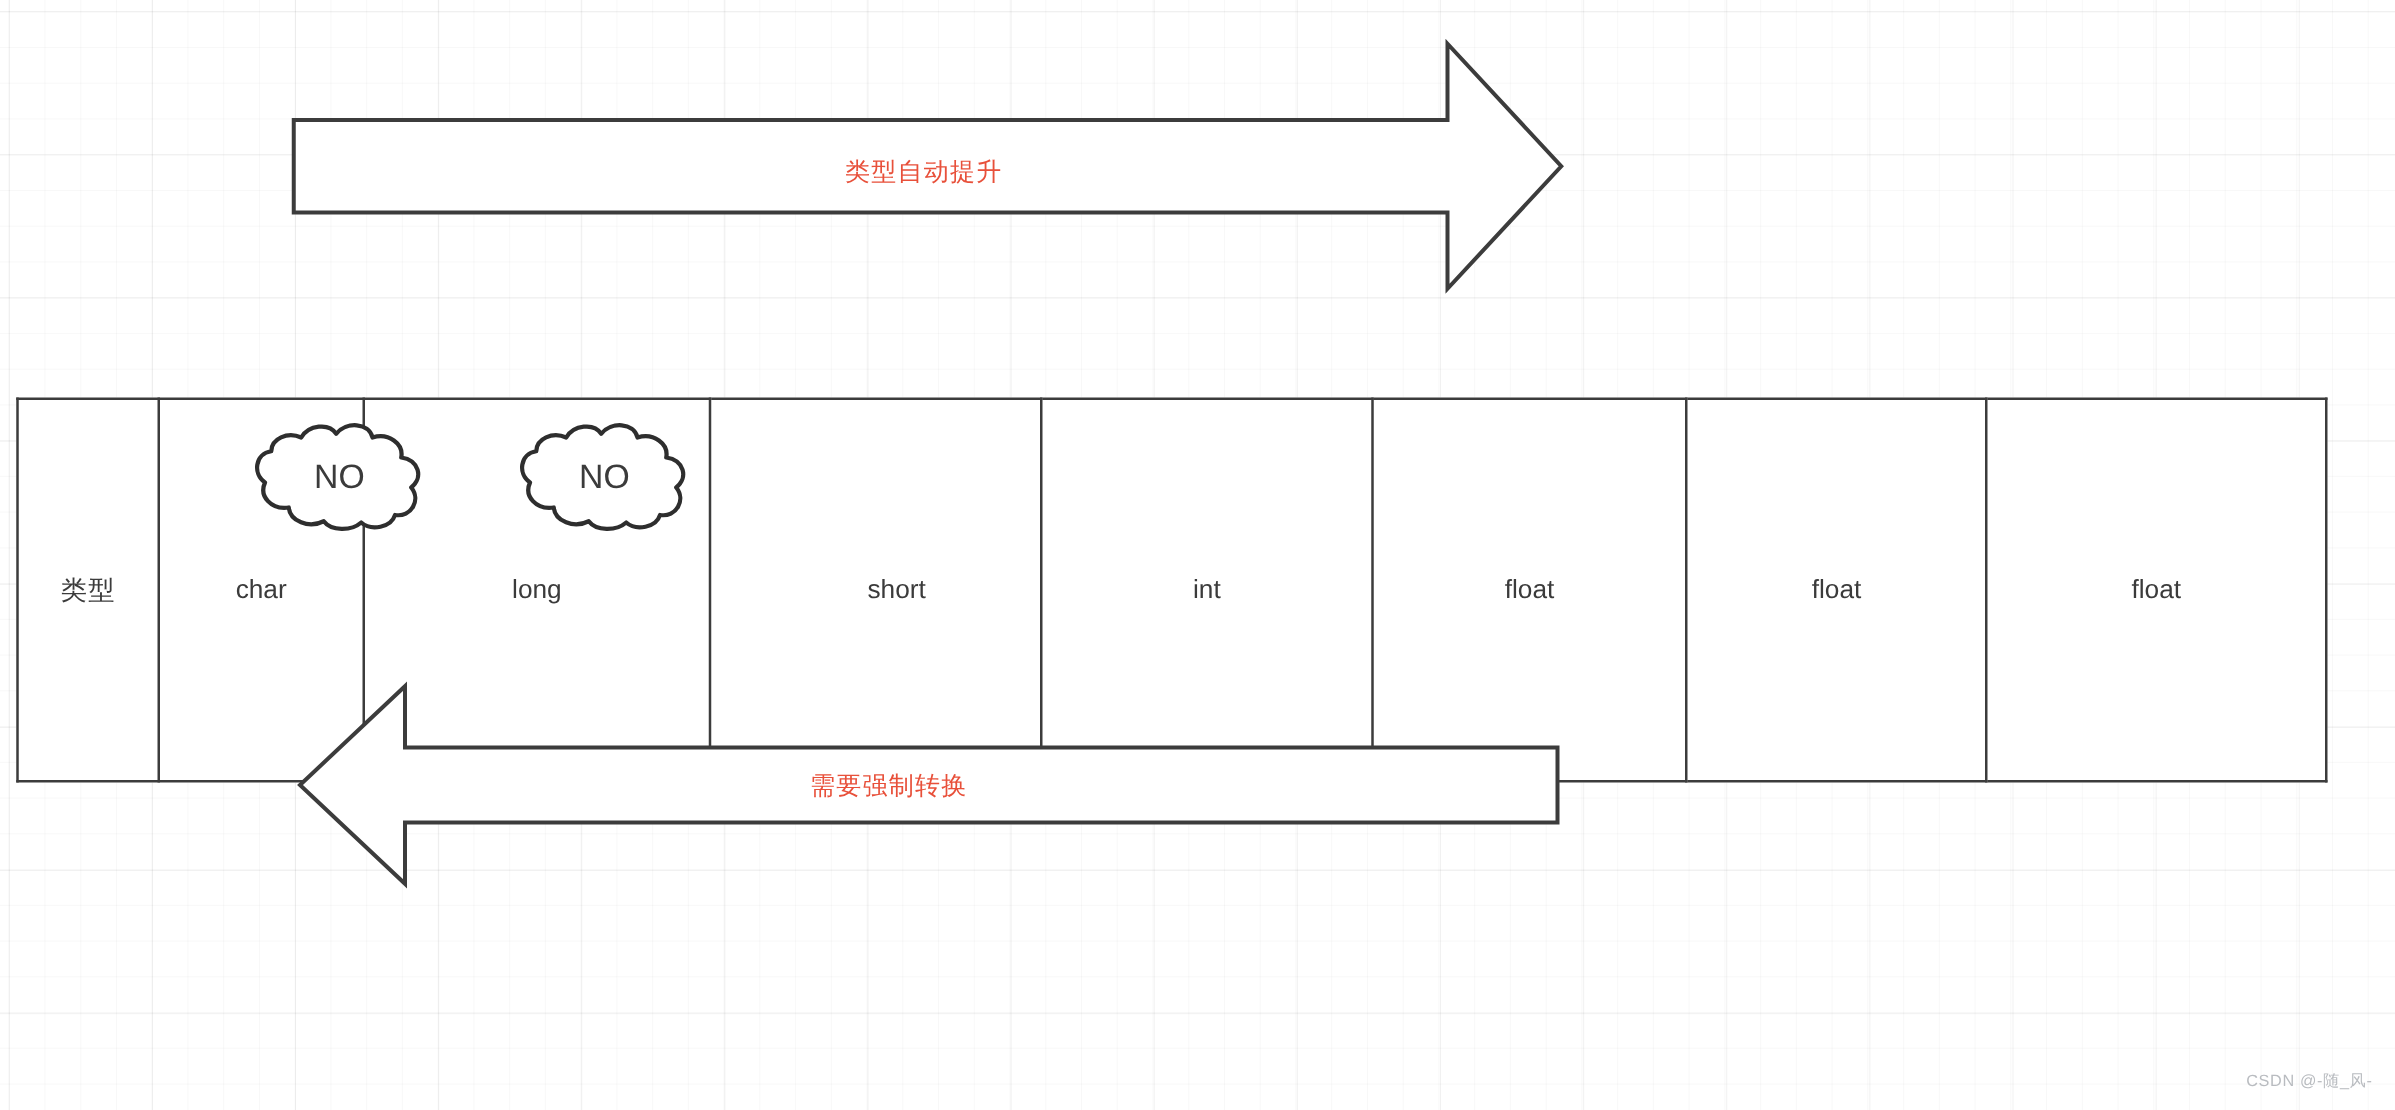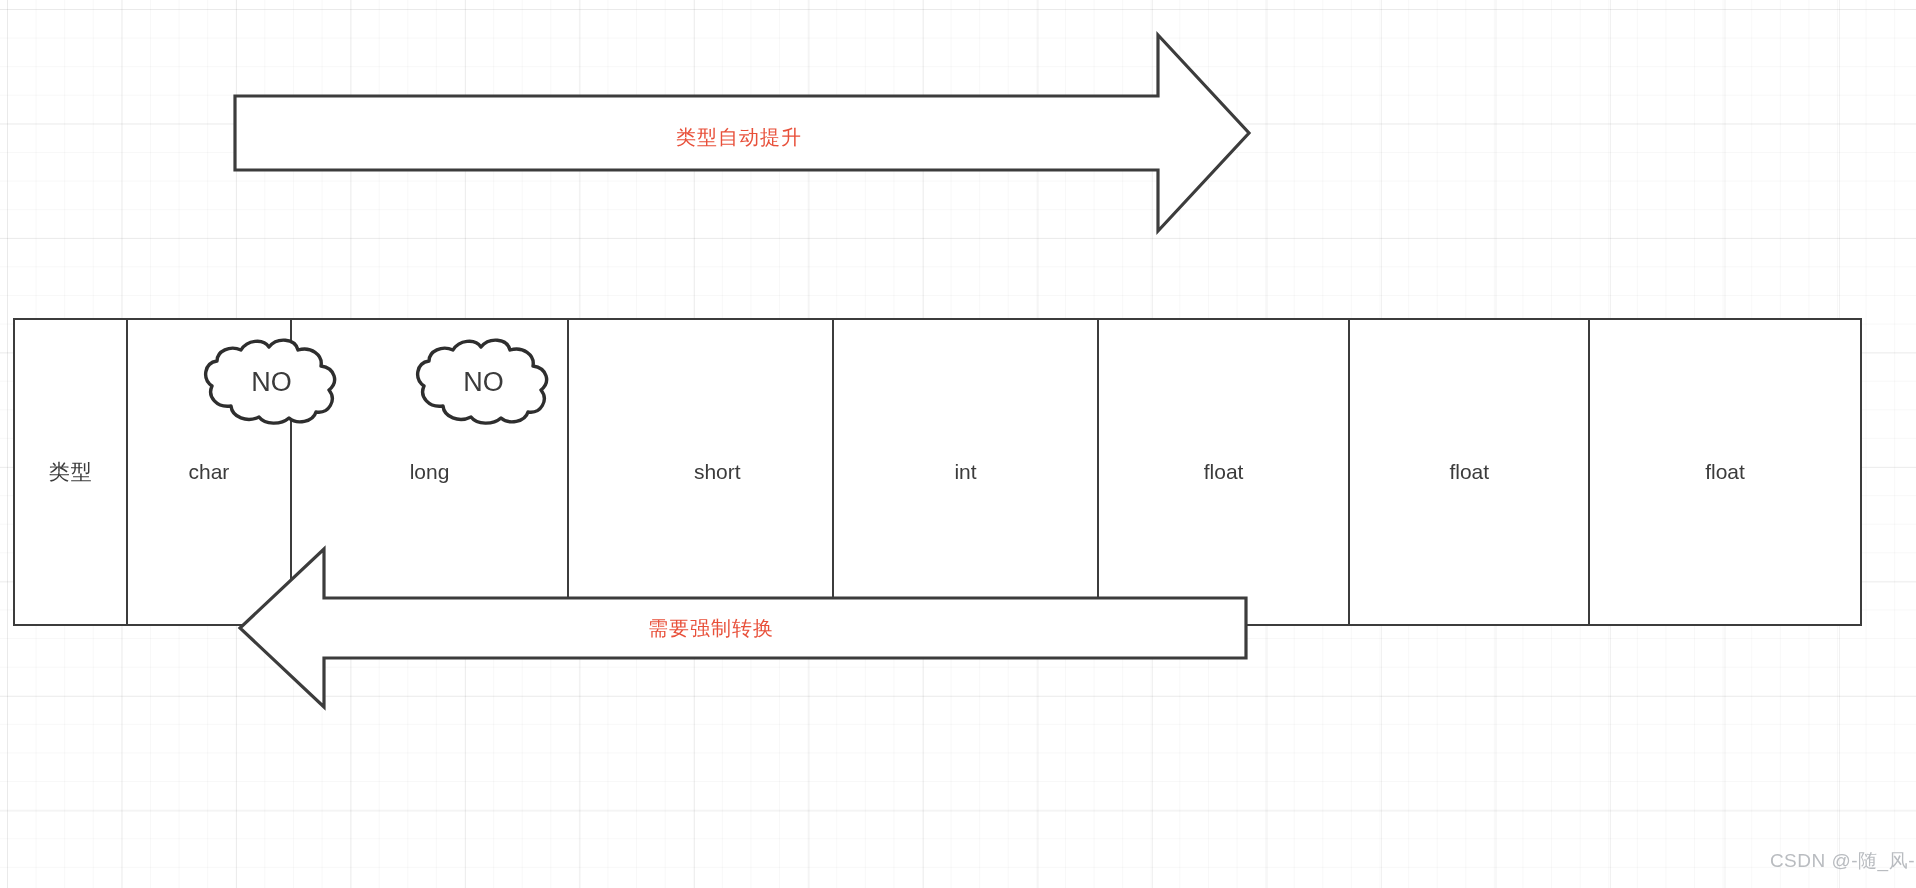--- a/index.html
+++ b/index.html
@@ -87,23 +87,23 @@
     color: #3b3b3b;
     text-align: center;
     width: 100%;
     top: 52%;
     transform: translateY(-50%);
   }
 
   
   #watermark {
     position: absolute;
-    right: 1px;
+    right: 18px;
     bottom: 14px;
-    font-size: 19px;
+    font-size: 13px;
     color: #b9bcc0;
     letter-spacing: 0.5px;
     white-space: nowrap;
   }
 </style>
 </head>
 <body>
 
 <div id="canvas">
 

